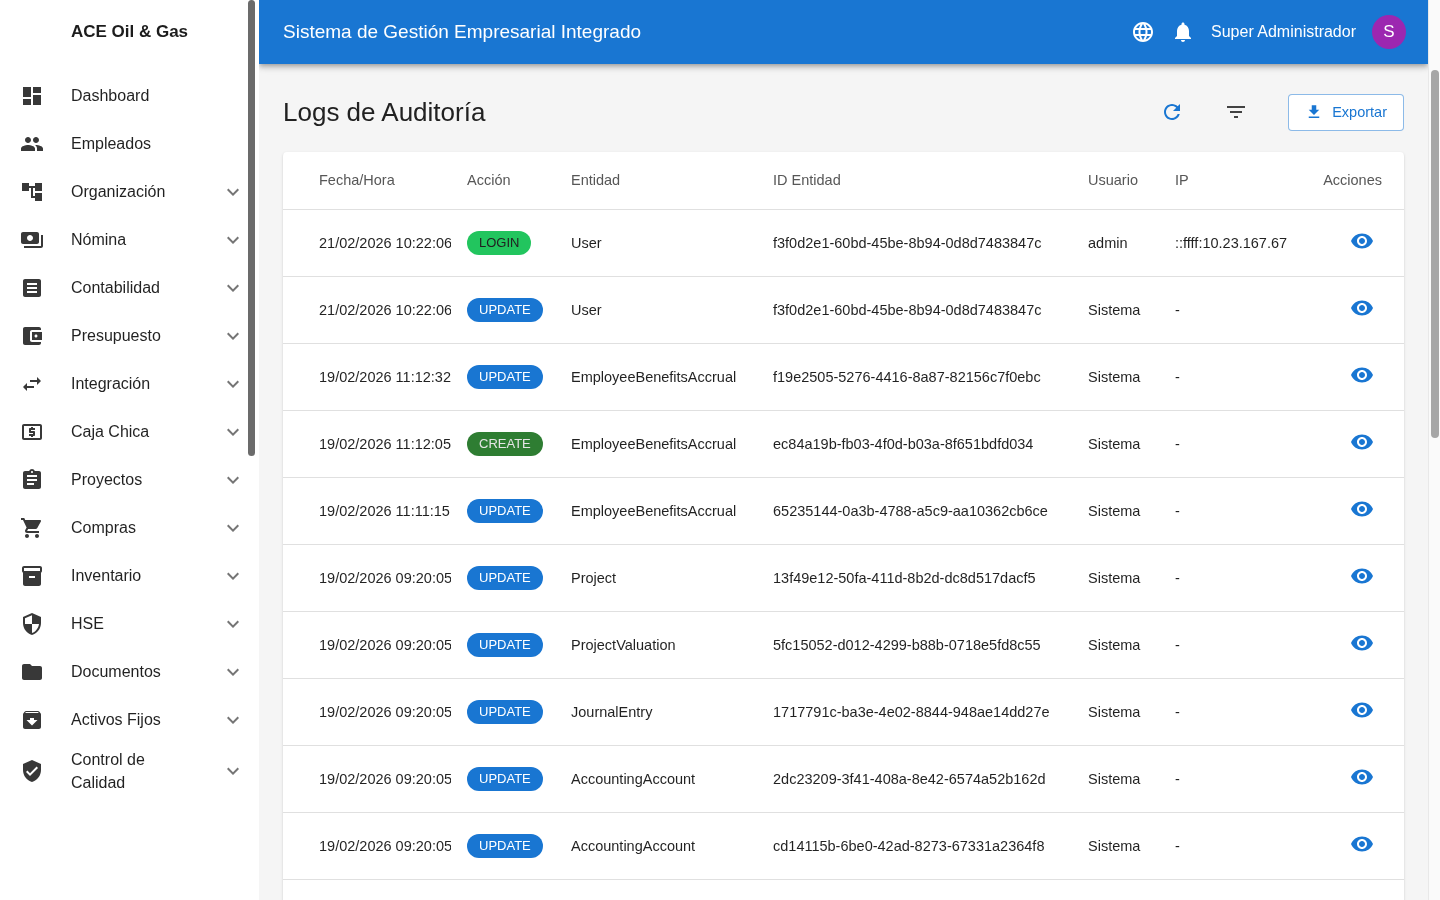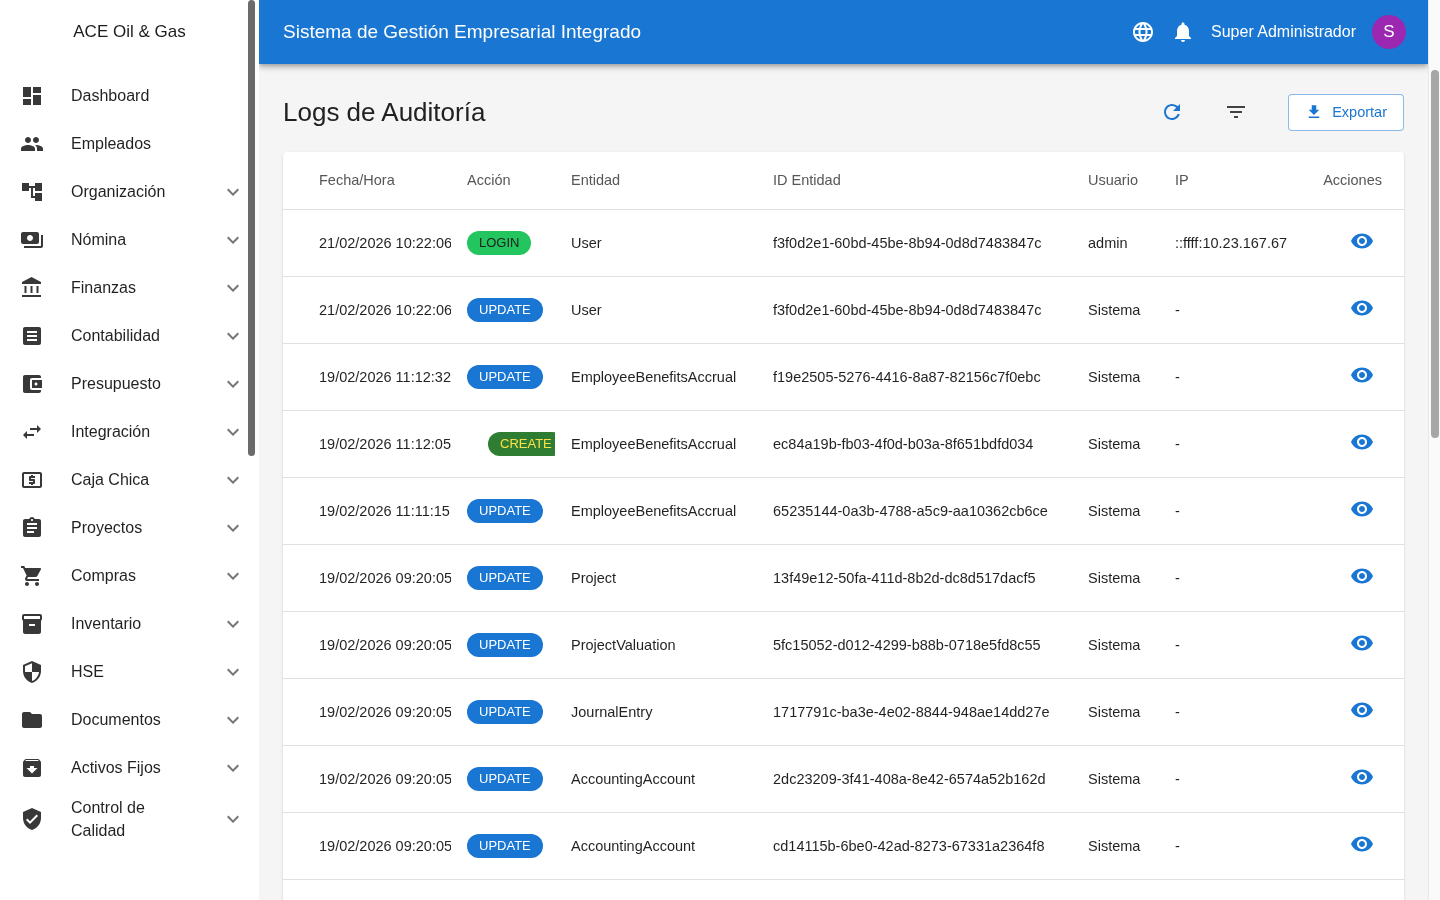--- a/index.html
+++ b/index.html
@@ -4,21 +4,21 @@
 <style>
   * { box-sizing: border-box; margin: 0; padding: 0; }
   html, body { width: 1440px; height: 900px; overflow: hidden; }
   body { font-family: "Liberation Sans", sans-serif; background: #f5f5f5; color: rgba(0,0,0,.87); }
   :root { --accent:#1976d2; --topbar-bg:#1976d2; --avatar-bg:#9c27b0; }
 
   .app { display: flex; width: 1440px; height: 900px; }
 
   
   .sidebar { position: relative; flex: 0 0 259px; width: 259px; background: #fff; z-index: 6; }
-  .brand { height: 64px; display: flex; align-items: center; justify-content: center; font-weight: 400; font-size: 17px; color: #1c1c1c; }
+  .brand { height: 64px; display: flex; align-items: center; justify-content: center; font-weight: 700; font-size: 17px; color: #1c1c1c; }
   .nav { padding-top: 8px; }
   .nav-item { min-height: 48px; display: flex; align-items: center; padding: 4px 14px 4px 20px; cursor: pointer; }
   .nav-icon { width: 24px; height: 24px; color: #383838; margin-right: 27px; flex: none; }
   .nav-label { font-size: 16px; color: rgba(0,0,0,.87); width: 130px; line-height: 1.45; }
   .nav-chevron { margin-left: auto; width: 24px; height: 24px; color: #757575; flex: none; }
   .sidebar-scroll-thumb { position: absolute; top: 0; right: 4px; width: 7px; height: 456px; background: #6b6b6b; border-radius: 4px; }
 
   .icon { display: inline-block; width: 24px; height: 24px; }
   .icon svg { display: block; width: 100%; height: 100%; }
   .icon.sm { width: 18px; height: 18px; }
@@ -106,33 +106,20 @@
             </svg>
           </span>
   </div>
         <div class="nav-item">
     <span class="nav-icon icon">
             <svg viewBox="0 0 24 24" fill="currentColor">
               <path d="M19 14V6c0-1.1-.9-2-2-2H3c-1.1 0-2 .9-2 2v8c0 1.1.9 2 2 2h14c1.1 0 2-.9 2-2zm-9-1c-1.66 0-3-1.34-3-3s1.34-3 3-3 3 1.34 3 3-1.34 3-3 3zm13-6v11c0 1.1-.9 2-2 2H4v-2h17V7h2z"></path>
             </svg>
           </span>
     <span class="nav-label">Nómina</span>
-    <span class="nav-chevron icon">
-            <svg viewBox="0 0 24 24" fill="currentColor">
-              <path d="M16.59 8.59L12 13.17 7.41 8.59 6 10l6 6 6-6z"></path>
-            </svg>
-          </span>
-  </div>
-        <div class="nav-item">
-    <span class="nav-icon icon">
-            <svg viewBox="0 0 24 24" fill="currentColor">
-              <path d="M6.5 10h-2v7h2zm6 0h-2v7h2zm8.5 9H2v2h19zm-2.5-9h-2v7h2zM11.5 1L2 6v2h19V6z"></path>
-            </svg>
-          </span>
-    <span class="nav-label">Finanzas</span>
     <span class="nav-chevron icon">
             <svg viewBox="0 0 24 24" fill="currentColor">
               <path d="M16.59 8.59L12 13.17 7.41 8.59 6 10l6 6 6-6z"></path>
             </svg>
           </span>
   </div>
         <div class="nav-item">
     <span class="nav-icon icon">
             <svg viewBox="0 0 24 24" fill="currentColor">
               <path d="M19 3H5c-1.1 0-2 .9-2 2v14c0 1.1.9 2 2 2h14c1.1 0 2-.9 2-2V5c0-1.1-.9-2-2-2zm-2 14H7v-2h10v2zm0-4H7v-2h10v2zm0-4H7V7h10v2z"></path>
@@ -383,21 +370,21 @@
     <td>
       <button class="eye-btn">
         <span class="icon"><svg viewBox="0 0 24 24" fill="currentColor">
                         <path d="M12 4.5C7 4.5 2.73 7.61 1 12c1.73 4.39 6 7.5 11 7.5s9.27-3.11 11-7.5c-1.73-4.39-6-7.5-11-7.5zM12 17c-2.76 0-5-2.24-5-5s2.24-5 5-5 5 2.24 5 5-2.24 5-5 5zm0-8c-1.66 0-3 1.34-3 3s1.34 3 3 3 3-1.34 3-3-1.34-3-3-3z"></path>
                       </svg></span>
       </button>
     </td>
   </tr>
               <tr>
     <td class="c-datetime">19/02/2026 11:12:05</td>
-    <td><span class="chip" style="background: rgb(46, 125, 50); color: #fde047; margin-left: 21px;">CREATE</span></td>
+    <td><span class="chip" style="background: rgb(46, 125, 50); color: #e5e5e5;">CREATE</span></td>
     <td class="c-entity">EmployeeBenefitsAccrual</td>
     <td class="c-id">ec84a19b-fb03-4f0d-b03a-8f651bdfd034</td>
     <td class="c-user">Sistema</td>
     <td class="c-ip">-</td>
     <td>
       <button class="eye-btn">
         <span class="icon"><svg viewBox="0 0 24 24" fill="currentColor">
                         <path d="M12 4.5C7 4.5 2.73 7.61 1 12c1.73 4.39 6 7.5 11 7.5s9.27-3.11 11-7.5c-1.73-4.39-6-7.5-11-7.5zM12 17c-2.76 0-5-2.24-5-5s2.24-5 5-5 5 2.24 5 5-2.24 5-5 5zm0-8c-1.66 0-3 1.34-3 3s1.34 3 3 3 3-1.34 3-3-1.34-3-3-3z"></path>
                       </svg></span>
       </button>

